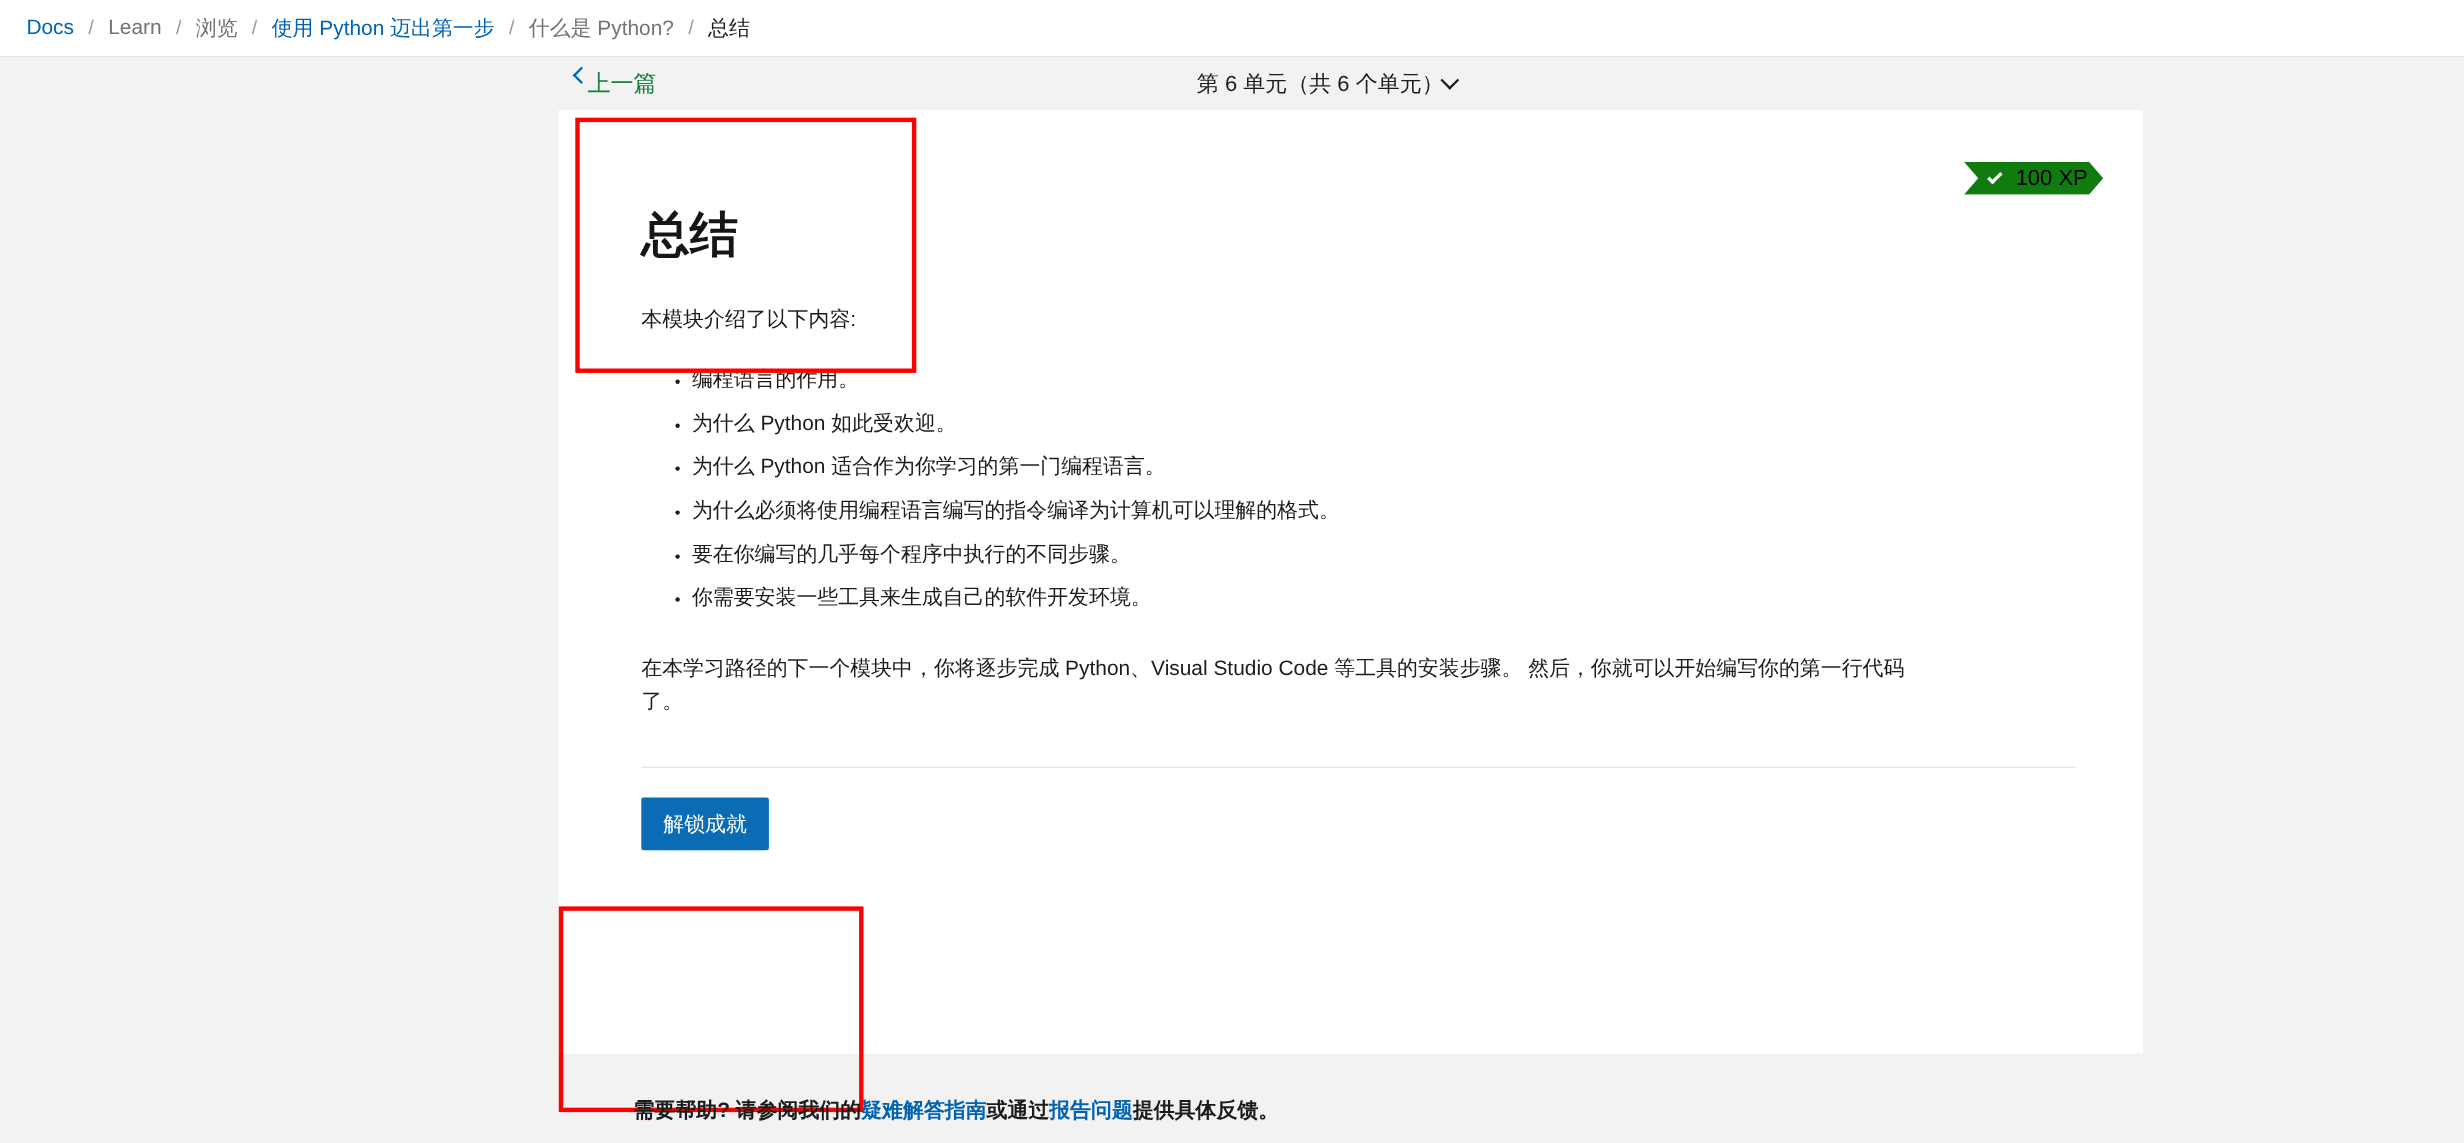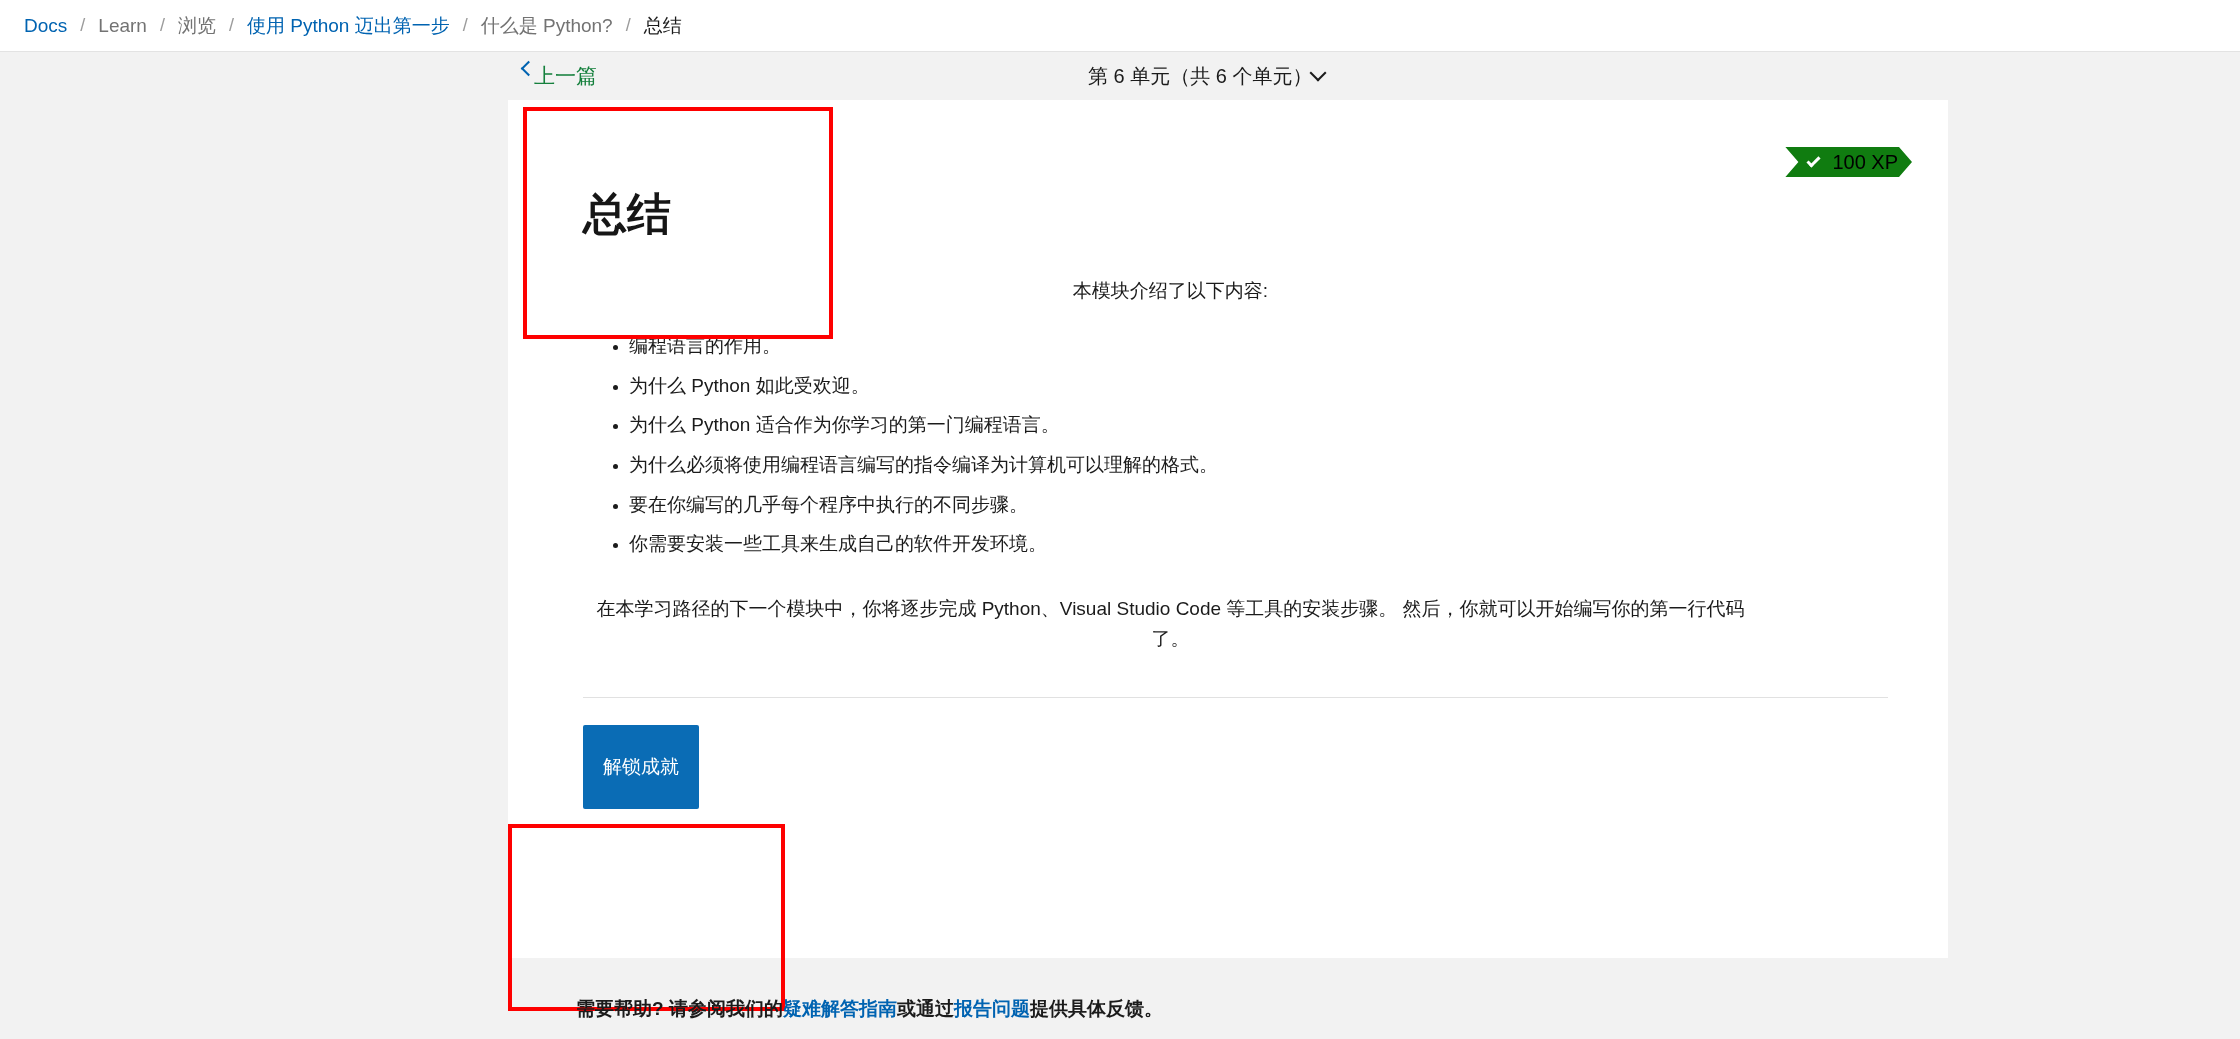--- a/index.html
+++ b/index.html
@@ -131,21 +131,20 @@
     font-size: 16px;
     color: #616161;
     margin: 12px 0 0 0;
   }
   .body-p {
     font-size: 19px;
     color: #1b1b1b;
     line-height: 1.62;
     margin: 36px 0 0 0;
     max-width: 1175px;
-    text-align: center;
   }
   ul.bullets {
     margin: 26px 0 0 0;
     padding-left: 46px;
     list-style: disc;
   }
   ul.bullets li {
     font-size: 19px;
     color: #1b1b1b;
     line-height: 1.45;
@@ -165,21 +164,21 @@
     color: #161616;
     margin: 34px 0 0 0;
   }
   .unlock-btn {
     margin-top: 27px;
     background: #0a6cb5;
     color: #ffffff;
     border: none;
     font-size: 19px;
     font-family: inherit;
-    padding: 29px 20px;
+    padding: 11px 20px;
     cursor: pointer;
     border-radius: 2px;
   }
 
   
   .annot {
     position: absolute;
     border: 4px solid #fe0000;
     pointer-events: none;
   }

